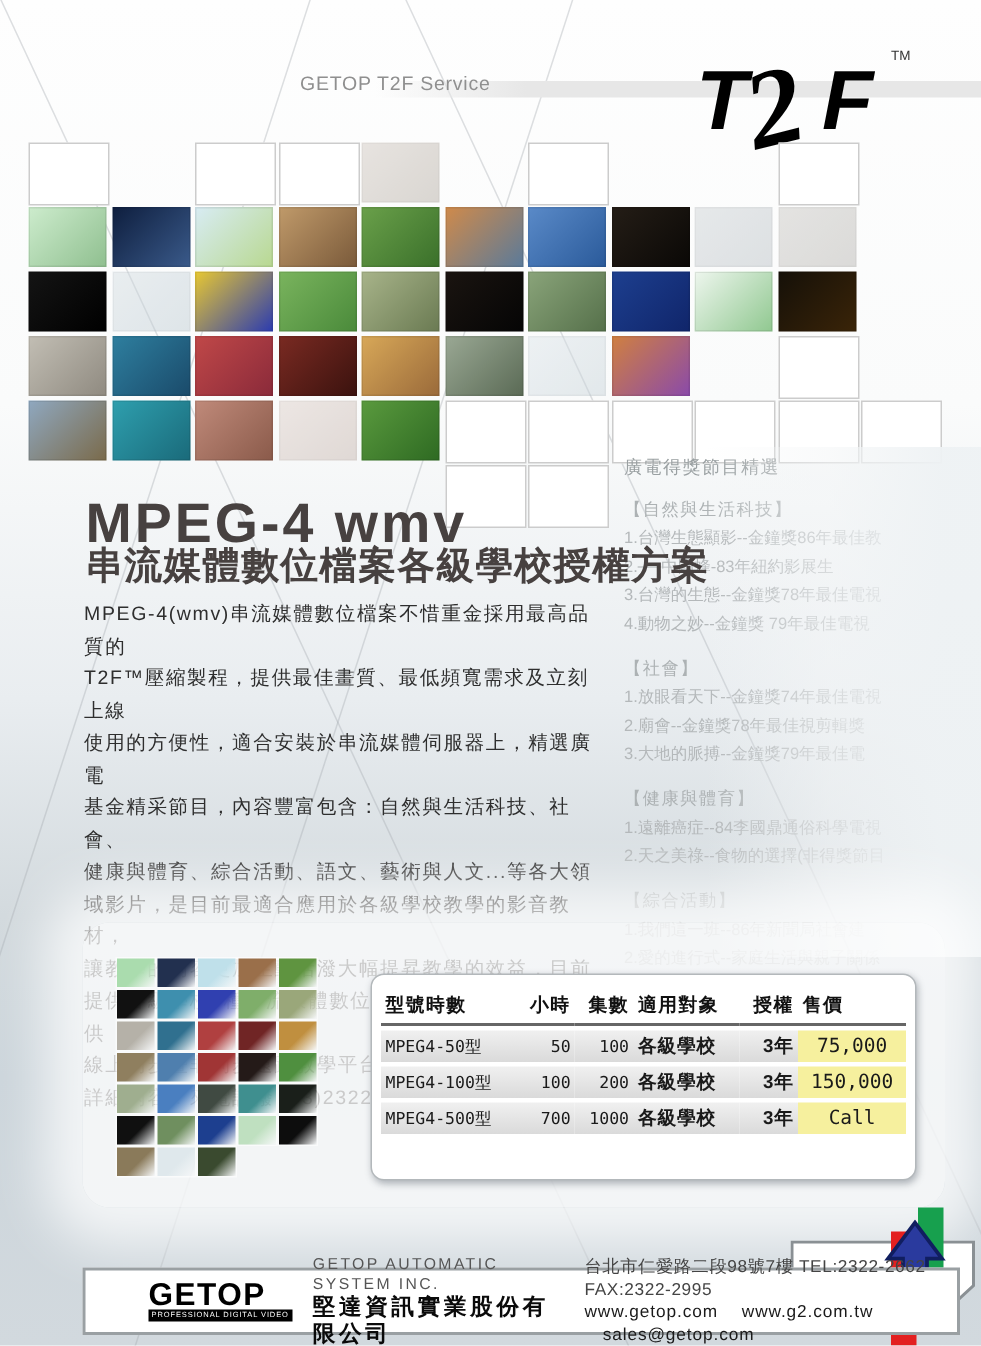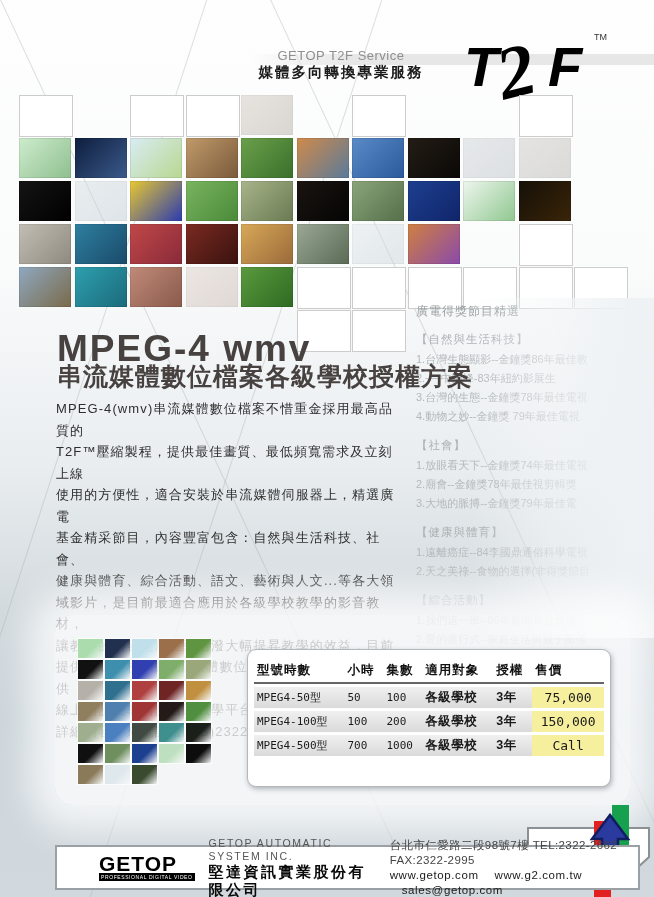--- a/index.html
+++ b/index.html
@@ -8,21 +8,21 @@
     font-family:"Liberation Sans","DejaVu Sans",sans-serif;
     background:linear-gradient(180deg,#fefefe 0%,#fafbfb 30%,#e9edf0 52%,#d3dade 68%,#ccd5db 80%,#d2d9de 100%);
   }
   .diag{position:absolute;width:1px;height:1200px;background:rgba(165,170,175,.38);top:-150px;}
   .lean-r{transform:rotate(18deg);}
   .lean-l{transform:rotate(-25deg);}
 
   
   .hbar{position:absolute;left:250px;top:54px;width:404px;height:11px;
     background:linear-gradient(to right,rgba(232,232,232,0),#e7e7e7 25%,#e7e7e7);}
-  .hd-text{position:absolute;left:212px;top:48px;width:258px;text-align:center;}
+  .hd-text{position:absolute;left:200px;top:48px;width:258px;text-align:left;}
   .hd-service{font-size:13px;color:#8f8f8f;letter-spacing:.5px;line-height:15px;}
   .hd-sub{font-size:14.5px;color:#1a1a1a;font-weight:bold;letter-spacing:2px;line-height:19px;}
   .t2f{position:absolute;left:462px;top:28px;}
 
   
   .cell{position:absolute;width:52px;height:40px;}
   .cell.box{background:#fff;border:1px solid #ccc;}
   .cell.p{box-shadow:0 0 0 1px rgba(0,0,0,.08) inset;}
   .cell.pf{opacity:.45;}
 
@@ -49,21 +49,21 @@
 
   
   #card{position:absolute;left:247px;top:649px;width:364px;height:138px;background:#fff;
     border:1px solid #b3b8bb;border-radius:9px;box-shadow:1px 2px 5px rgba(90,100,110,.45);padding:7px 6px 6px;box-sizing:border-box;}
   #ptable{width:100%;border-collapse:separate;border-spacing:0 3px;}
   #ptable th{font-size:12.5px;font-weight:bold;color:#111;text-align:left;padding:2px 3px 3px;letter-spacing:1px;border-bottom:2px solid #666;}
   #ptable td{font-size:13px;color:#1a1a1a;padding:2px 3px;background:linear-gradient(#f0f0f0,#dadada);white-space:nowrap;}
   #ptable td.mono{font-family:"DejaVu Sans Mono","Liberation Mono",monospace;font-size:11px;}
   #ptable td.zh{font-weight:bold;font-size:12.5px;letter-spacing:.5px;}
   #ptable td.price{background:#f6f09e;font-family:"DejaVu Sans Mono","Liberation Mono",monospace;text-align:center;}
-  #ptable th.n,#ptable td.n{text-align:left;}
+  #ptable th.n,#ptable td.n{text-align:right;}
 
   
   #sponsor-label{position:absolute;left:535px;top:850px;font-size:10px;font-weight:normal;color:#111;letter-spacing:2px;}
   #notchbox{position:absolute;left:527px;top:827px;}
   #greenbar{position:absolute;left:612px;top:805px;width:17px;height:64px;background:#17a04e;}
   #redbar{position:absolute;left:594px;top:821px;width:17px;height:76px;background:#e32020;}
   #bluearrow{position:absolute;left:588px;top:813px;}
 
   
   #footer{position:absolute;left:55px;top:845px;width:585px;height:45px;background:#fff;border:2px solid #9aa0a3;
@@ -84,21 +84,20 @@
 <div id="page">
 
   <div class="diag lean-r" style="left:60px"></div>
   <div class="diag lean-r" style="left:235px"></div>
   <div class="diag lean-l" style="left:210px"></div>
   <div class="diag lean-l" style="left:480px"></div>
 
   <div class="hbar"></div>
   <div class="hd-text">
     <div class="hd-service">GETOP T2F Service</div>
-    <div class="hd-sub">媒體多向轉換專業服務</div>
   </div>
   <div class="t2f">
     <svg width="150" height="72" viewBox="0 0 150 72">
       <text x="2" y="58" font-size="56" font-weight="bold" font-style="italic" font-family="Liberation Sans, sans-serif" fill="#000">T</text>
       <text x="34" y="64" font-size="74" font-weight="bold" font-style="italic" font-family="Liberation Serif, serif" fill="#000" transform="rotate(-14 70 35)">2</text>
       <text x="86" y="58" font-size="56" font-weight="bold" font-style="italic" font-family="Liberation Sans, sans-serif" fill="#000">F</text>
       <text x="132" y="12" font-size="9" fill="#333">TM</text>
     </svg>
   </div>
 

